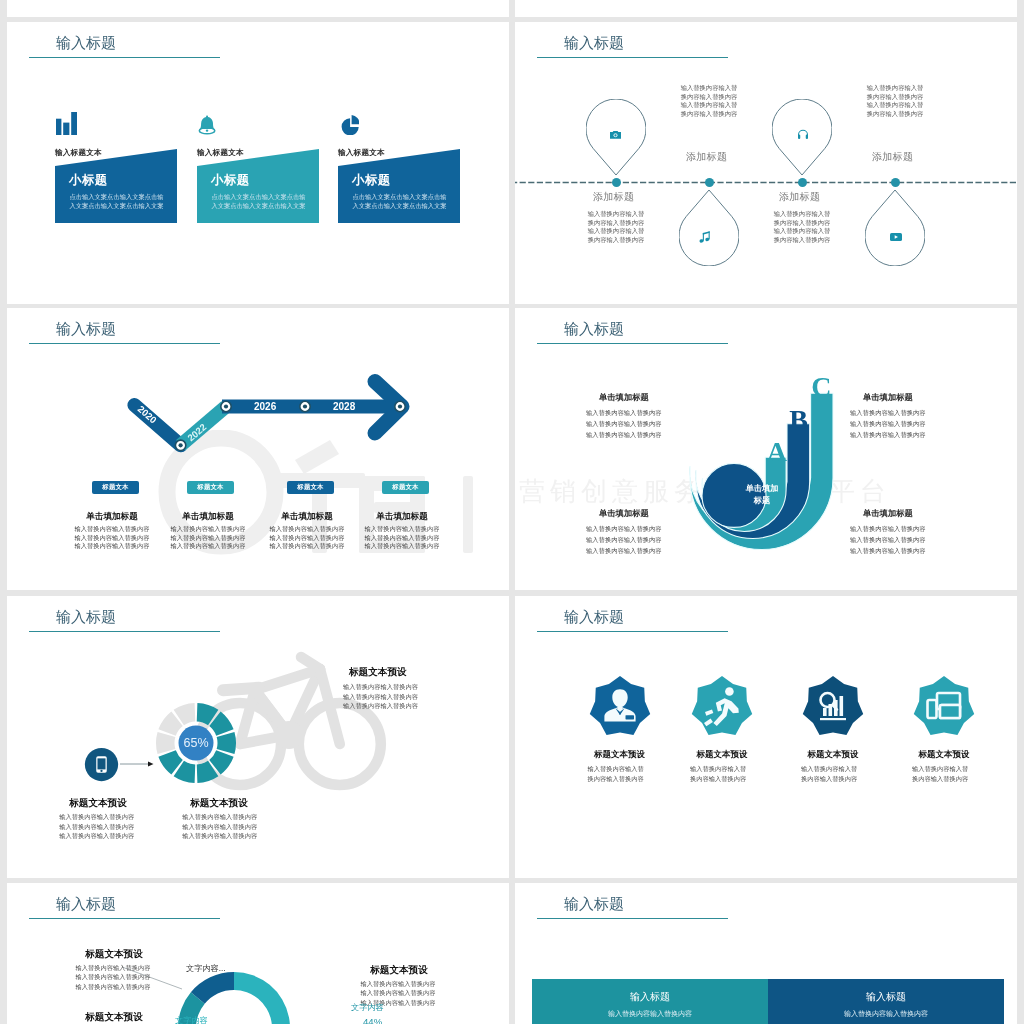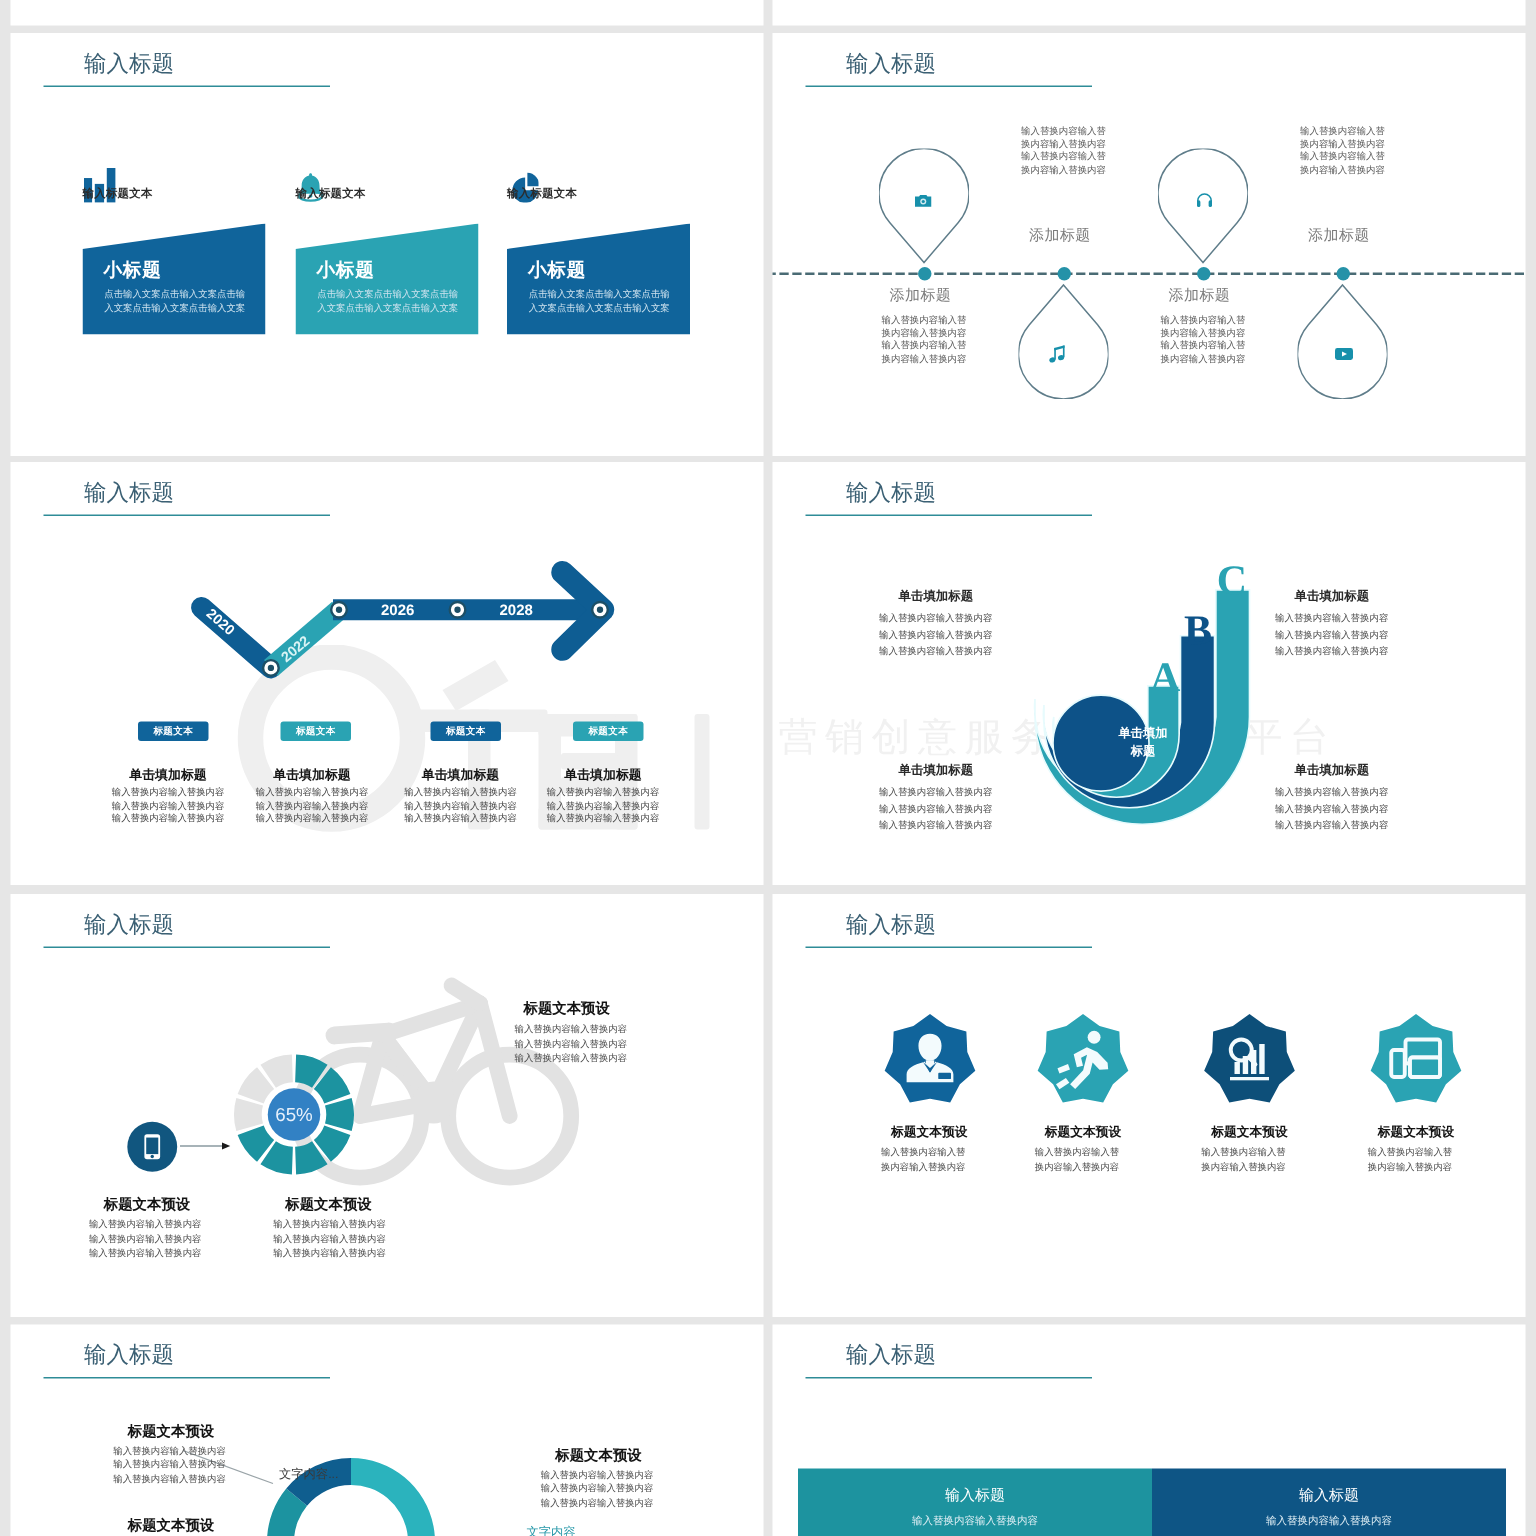--- a/index.html
+++ b/index.html
@@ -16,21 +16,21 @@
 
   .s-title{position:absolute;left:49px;top:12px;font-size:15px;color:#3b6074;
            letter-spacing:0px;font-weight:400;line-height:18px;}
   .s-rule{position:absolute;left:22px;top:35px;width:191px;height:1.4px;background:#2e8c97;}
 
   .cjk{font-family:"Liberation Sans","DejaVu Sans",sans-serif;}
 
   
   .s1-card{position:absolute;top:89.8px;width:126px;height:120px;}
   .s1-ico{position:absolute;left:0.7px;top:0;display:block;}
-  .s1-ilab{position:absolute;left:0px;top:12px;font-size:7.6px;color:#2b2b2b;
+  .s1-ilab{position:absolute;left:0px;top:36px;font-size:7.6px;color:#2b2b2b;
            font-weight:700;letter-spacing:.2px;white-space:nowrap;}
   .s1-trap{position:absolute;left:0px;top:37px;}
   .s1-h{position:absolute;left:14px;top:60px;font-size:12.4px;color:#fff;font-weight:700;letter-spacing:.5px;}
   .s1-b{position:absolute;left:14.5px;top:80px;width:95px;font-size:6.27px;line-height:9.2px;color:#cfe3ef;}
 
   
   .s2-line{position:absolute;left:-4px;top:159px;}
   .s2-dot{position:absolute;width:9px;height:9px;border-radius:50%;background:#2592a8;top:155.5px;}
   .s2-pin{position:absolute;}
   .s2-head{position:absolute;font-size:10px;color:#7a7a7a;letter-spacing:.3px;white-space:nowrap;}
@@ -56,21 +56,21 @@
   .s5-rh{position:absolute;font-size:9.6px;font-weight:700;color:#141414;white-space:nowrap;}
   .s5-rb{position:absolute;font-size:6.25px;line-height:9.5px;color:#4a4a4a;width:76px;}
 
   
   .s6-h{position:absolute;width:110px;text-align:center;font-size:8.5px;font-weight:700;color:#141414;}
   .s6-b{position:absolute;width:58px;text-align:center;font-size:6.25px;line-height:9.5px;color:#4a4a4a;}
 
   
   .s7-h{position:absolute;width:78px;text-align:center;font-size:9.6px;font-weight:700;color:#141414;}
   .s7-b{position:absolute;width:76px;text-align:center;font-size:6.25px;line-height:9.4px;color:#4a4a4a;}
-  .s7-cl{position:absolute;font-size:8.2px;color:#3a3a3a;white-space:nowrap;margin-top:14px;}
+  .s7-cl{position:absolute;font-size:8.2px;color:#3a3a3a;white-space:nowrap;}
 
   
   .s8-panel{position:absolute;top:96px;width:236px;height:110px;}
   .s8-h{position:absolute;left:0;top:11px;width:236px;text-align:center;
         font-size:10px;font-weight:400;color:#fff;}
   .s8-b{position:absolute;left:0;top:30px;width:236px;text-align:center;
         font-size:7px;color:#dfeef4;}
 </style>
 </head>
 <body>

